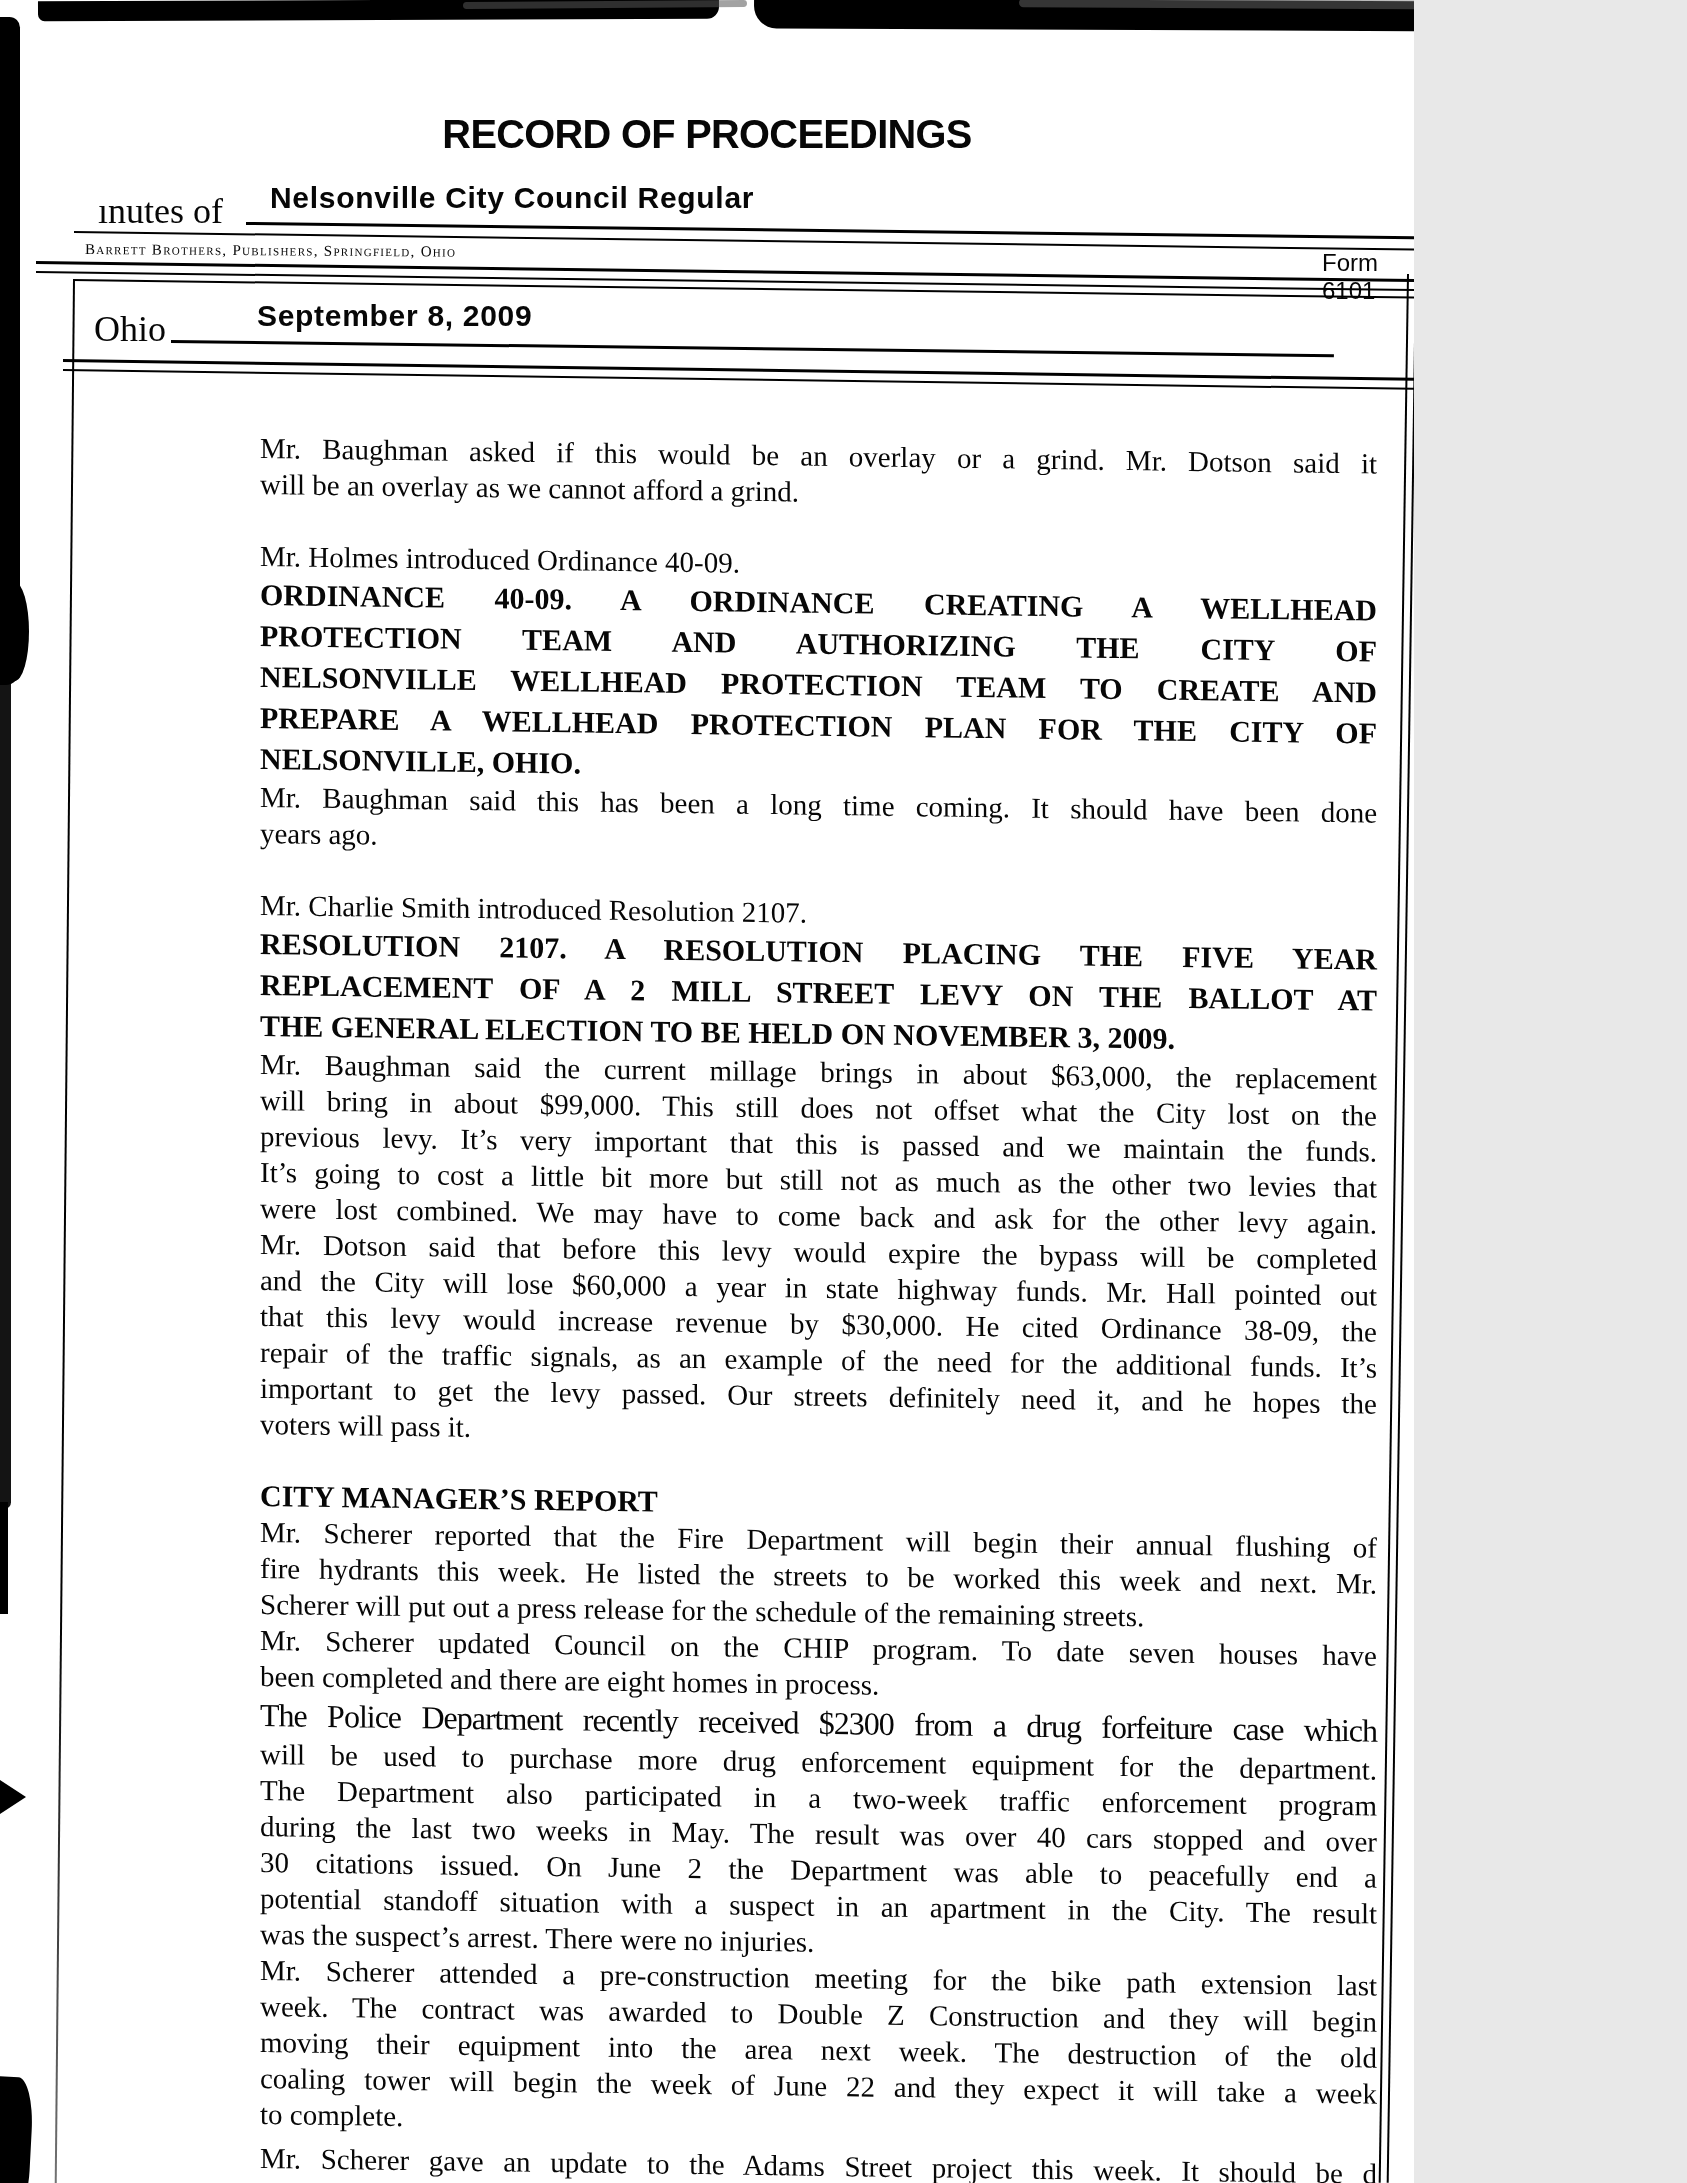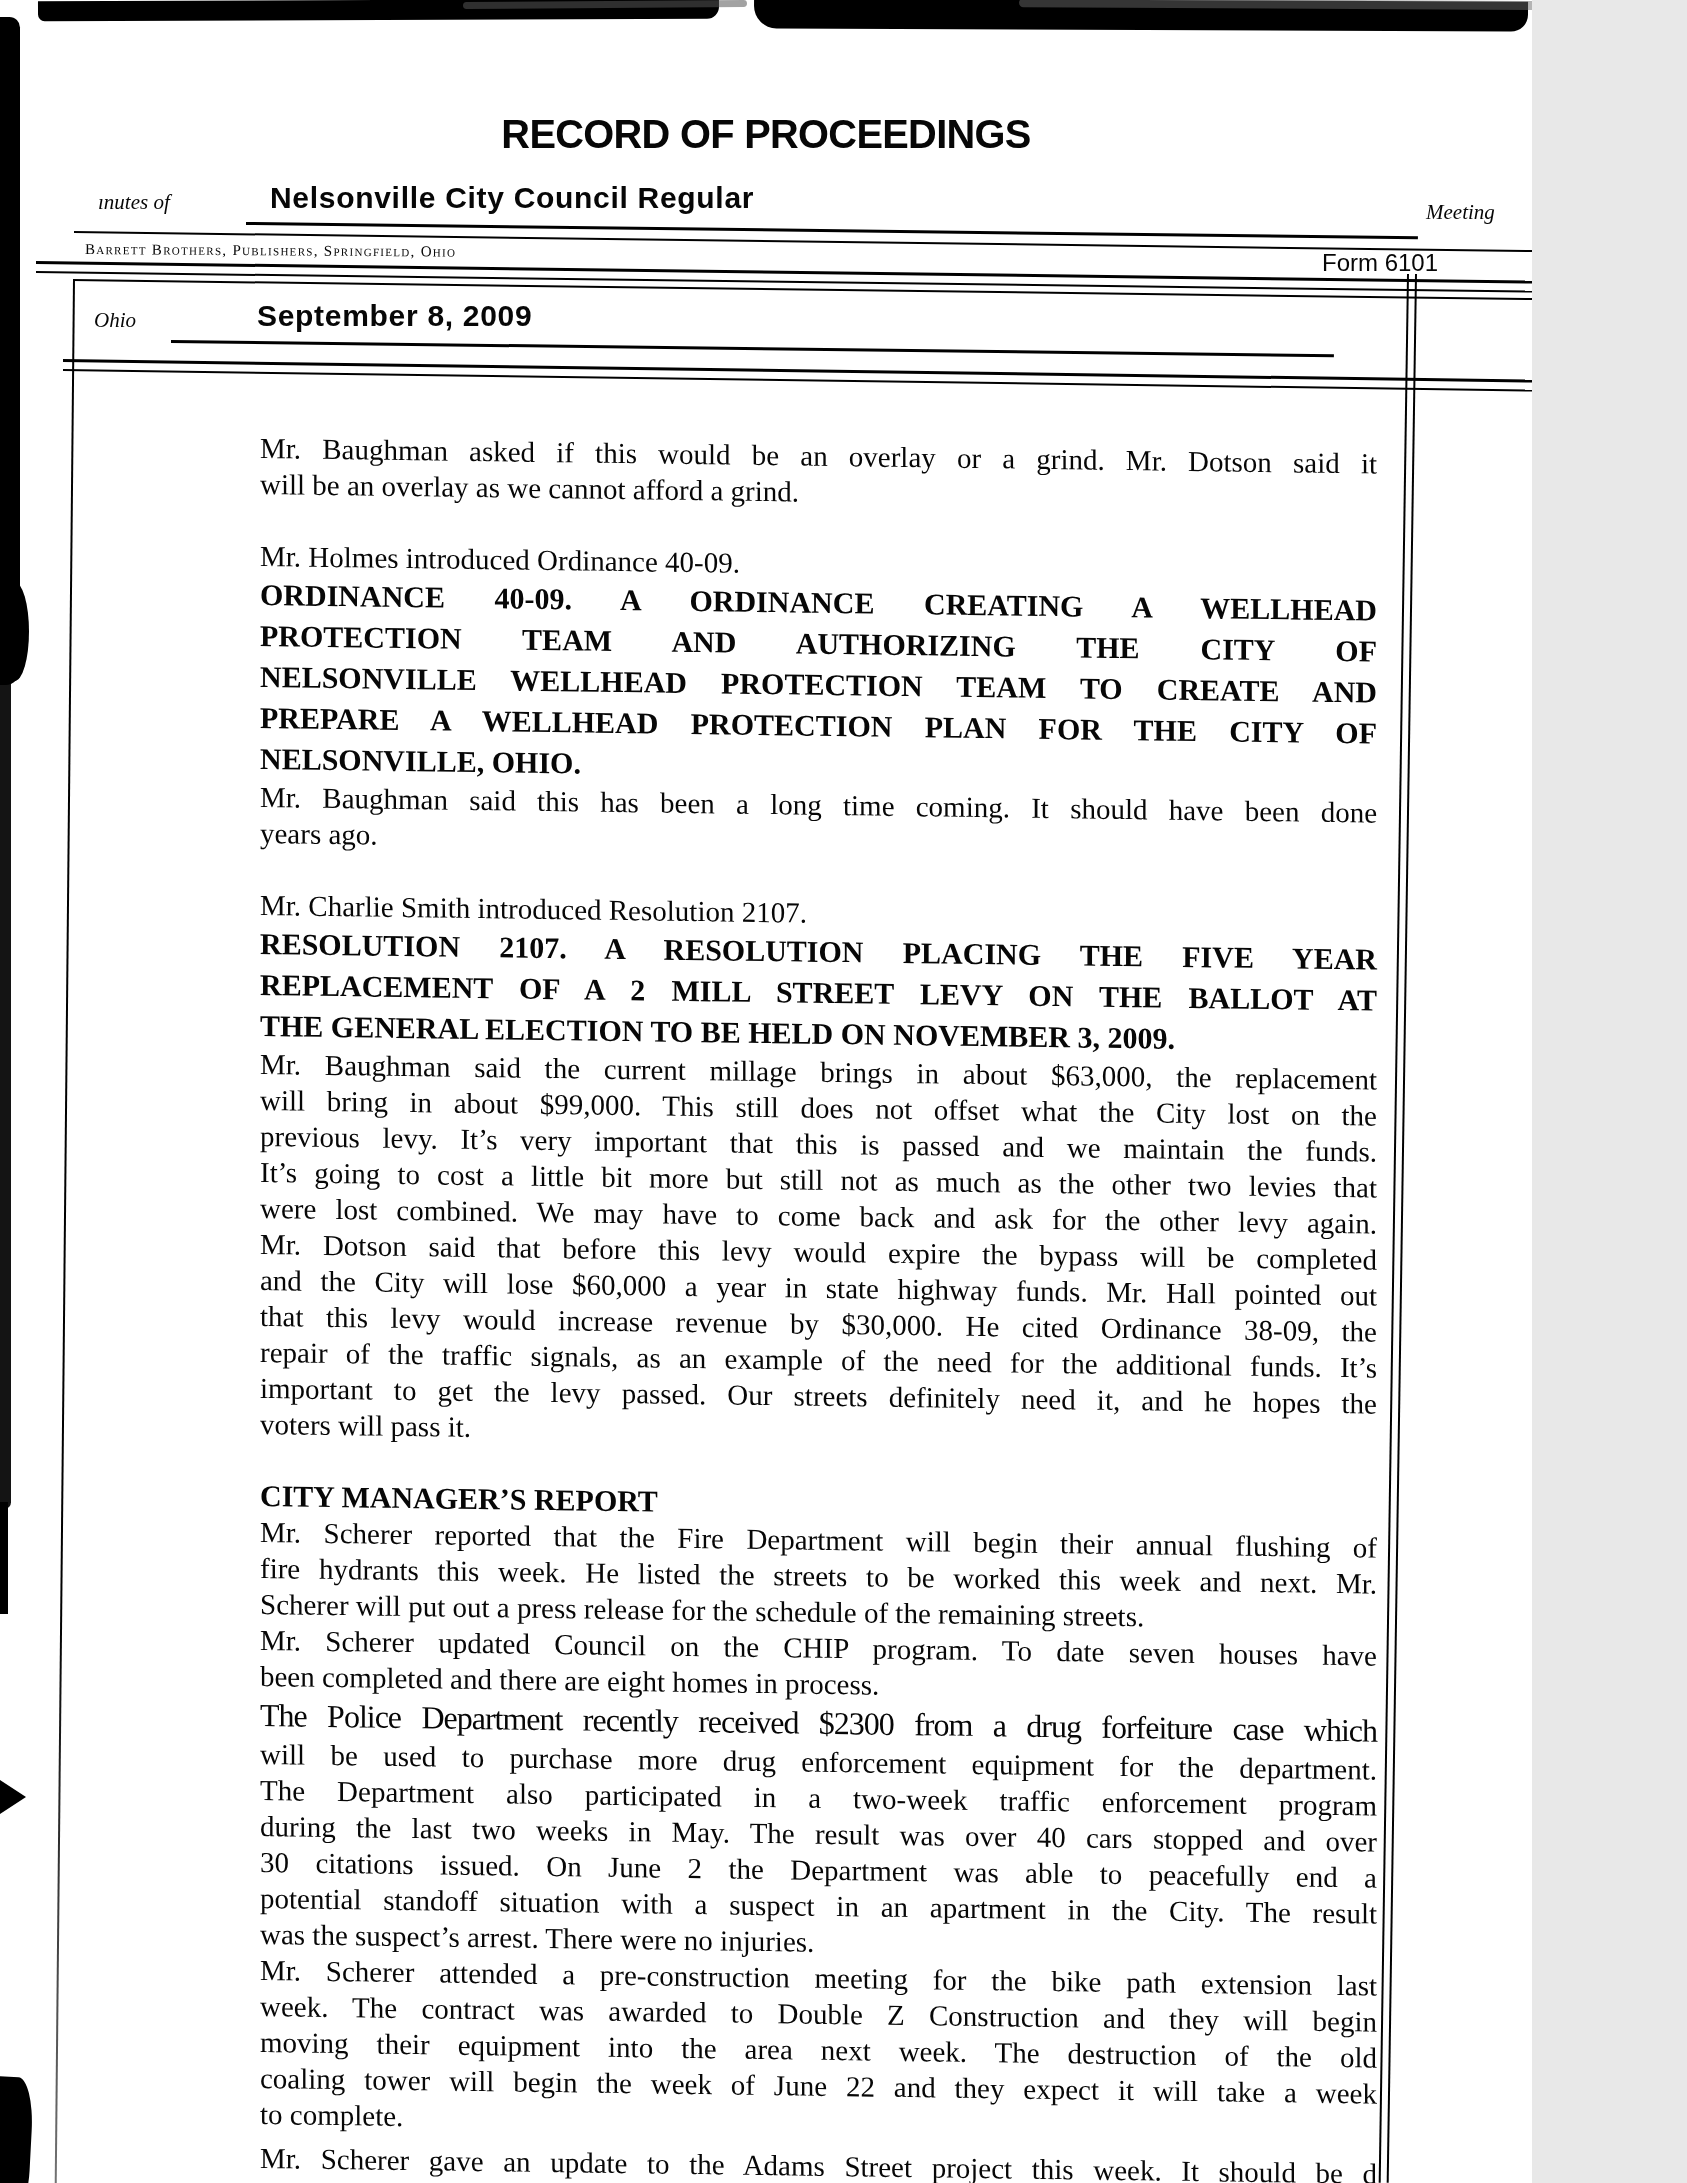--- a/index.html
+++ b/index.html
@@ -1,17 +1,17 @@
 <!DOCTYPE html>
 <html style="font-size:10.6px"><head>
 <meta charset="utf-8">
 <style>
   html,body{margin:0;padding:0;background:#e8e8e8;}
   .page{
-    position:relative; width:1532px; height:2183px; background:#ffffff;
+    position:relative; width:1414px; height:2183px; background:#ffffff;
     overflow:hidden; color:#070707;
     font-family:"Liberation Serif", serif;
   }
   
   .art{position:absolute; background:#000;}
   .a-top1{left:38px;top:0;width:681px;height:20px;border-radius:0 0 12px 6.6px;transform:rotate(-.2deg);}
   .a-top2{left:754px;top:0;width:774px;height:30px;border-radius:0 0 17px 22.5px;transform:rotate(.25deg);}
   .a-wisp1{left:463px;top:1.3px;width:284px;height:6.6px;background:#555;opacity:.55;border-radius:5.3px;transform:rotate(-.4deg);}
   .a-wisp2{left:1019px;top:0;width:668px;height:9.3px;background:#6a6a6a;opacity:.5;border-radius:6.6px;transform:rotate(.3deg);}
   .a-left1{left:0;top:17px;width:20px;height:668px;border-radius:0 10.6px 14.6px 0;}
@@ -20,21 +20,21 @@
   .a-left3{left:0;top:1502px;width:8px;height:112px;}
   .a-arrow{left:0;top:1780px;width:0;height:0;background:transparent;
     border-top:17px solid transparent;border-bottom:17px solid transparent;border-left:26.5px solid #000;}
   .a-wedge{left:-9.3px;top:2077px;width:40px;height:132px;border-radius:0 40% 30% 0;transform:rotate(3deg);}
   
   .title{
     position:absolute; left:0; top:111px; width:100%; text-align:center;
     font-family:"Liberation Sans", sans-serif; font-weight:700; font-size:41px;
     letter-spacing:-0.7px; transform:scaleX(.97);
   }
-  .lbl{position:absolute; font-style:italic; font-size:21px;}
+  .lbl{position:absolute; font-size:36px;}
   .typed{position:absolute; font-family:Liberation Sans, sans-serif; font-weight:700; font-size:30px; letter-spacing:0.7px; white-space:nowrap;}
   .publisher{
     position:absolute; left:85px; top:241px; font-variant:small-caps;
     font-size:15px; letter-spacing:1.3px; transform:rotate(.4deg); transform-origin:0 0;
   }
   .formnum{position:absolute; left:1322px; top:249px; font-family:"Liberation Sans", sans-serif; font-size:24px;}
   .rule{position:absolute; background:#000; transform-origin:0 50%;}
   
   .doc-body{
     position:absolute; left:260px; top:430px; width:1117px;

